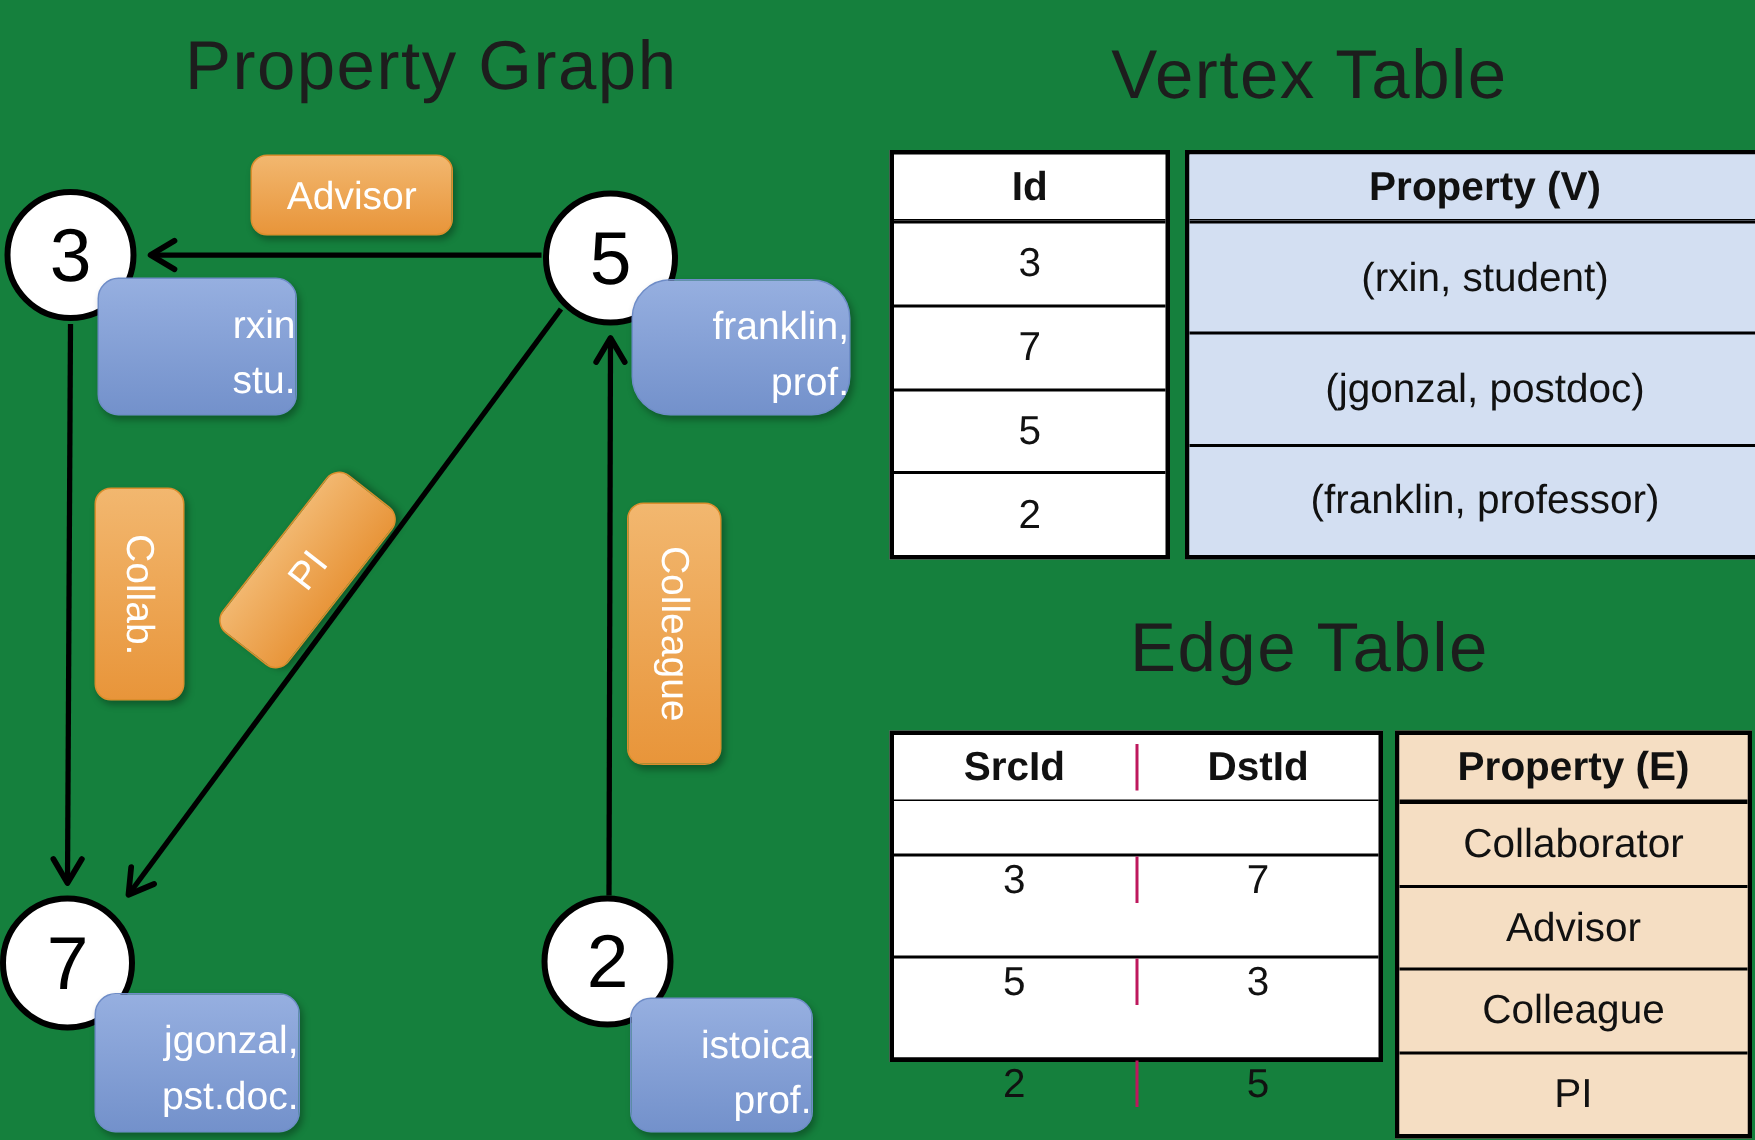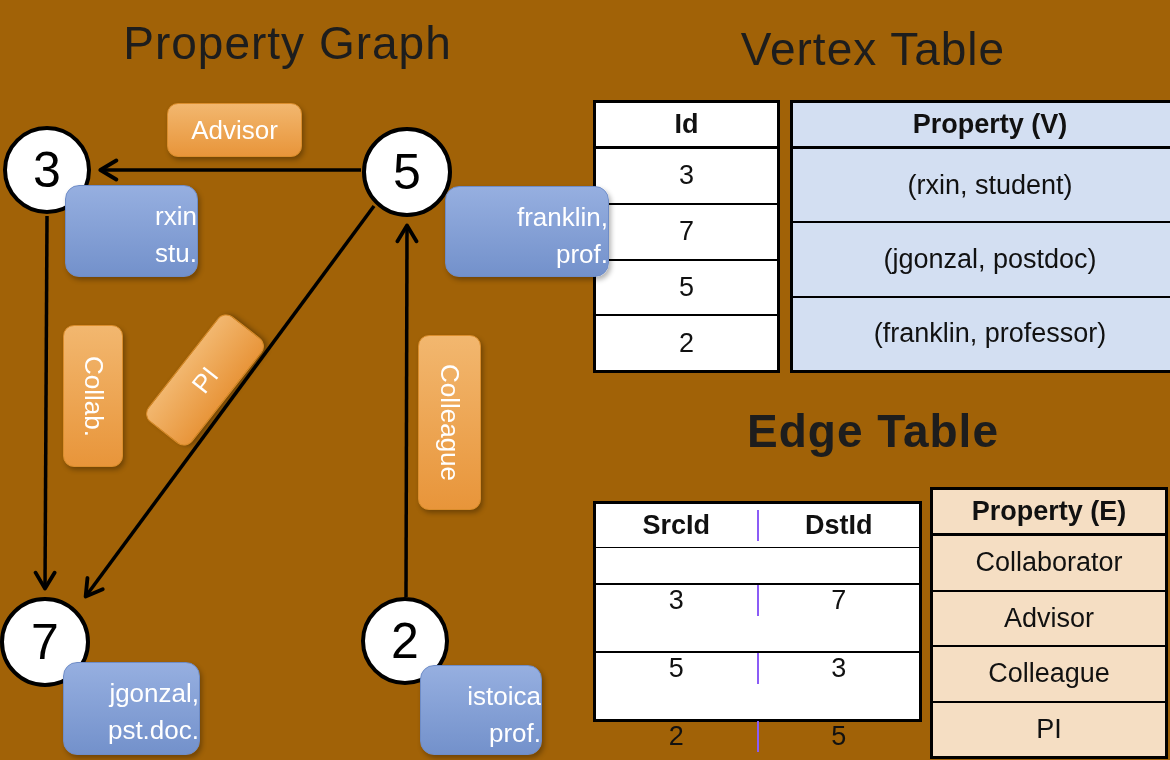--- a/index.html
+++ b/index.html
@@ -3,21 +3,21 @@
 <meta charset="utf-8">
 <style>
   :root{
     --orange-top:#F2B76F; --orange-bot:#E8953A; --orange-border:#DB8E2D;
     --blue-top:#96AFE0; --blue-bot:#7391CB; --blue-border:#6E8CC7;
     --vertex-fill:#D3DFF2; --edge-fill:#F5DEC3; --ink:#111111;
   }
   *{margin:0;padding:0;box-sizing:border-box;}
   html,body{width:1170px;height:760px;background:#fff;overflow:hidden;
     font-family:"Liberation Sans",sans-serif;color:var(--ink);}
-  .stage{position:relative;width:1170px;height:760px;background:#a16207;}
+  .stage{position:relative;width:1170px;height:760px;background:#15803d;}
 
   .big-title{position:absolute;text-align:center;font-size:46px;font-weight:400;
     color:#1d1d1d;letter-spacing:1px;white-space:nowrap;}
 
   
   .node{position:absolute;border:4px solid #000;border-radius:50%;background:#fff;
     display:flex;align-items:center;justify-content:center;font-size:50px;color:#000;z-index:3;}
 
   
   .vbox{position:absolute;border-radius:14px;z-index:4;
@@ -36,21 +36,21 @@
 
   svg.edges{position:absolute;left:0;top:0;z-index:2;}
 
   
   .tbl{position:absolute;display:flex;flex-direction:column;border:3px solid #000;background:#fff;}
   .tbl .cellrow{flex:1;display:flex;align-items:center;justify-content:center;
     font-size:27px;border-top:2px solid #000;}
   .tbl .cellrow.head{flex:0 0 44px;font-weight:bold;border-top:none;border-bottom:1px solid #000;}
   .split{display:flex;flex-direction:row;}
   .split>.col{flex:1;display:flex;align-items:center;justify-content:center;}
-  .split>.col + .col{border-left:2px solid #8b5cf6;}
+  .split>.col + .col{border-left:2px solid #be185d;}
   .fill-v{background:var(--vertex-fill);}
   .fill-e{background:var(--edge-fill);}
 </style>
 </head>
 <body>
 
 <div class="stage">
 
   <div class="big-title" style="left:0;top:16px;width:575px;">Property Graph</div>
 
@@ -76,21 +76,21 @@
     <span>7</span>
   </div>
   <div class="node" style="left:361px;top:597px;width:88px;height:88px;">
     <span>2</span>
   </div>
 
   <div class="vbox" style="left:65px;top:185px;width:133px;height:92px;">
     <div>rxin</div>
     <div>stu.</div>
   </div>
-  <div class="vbox" style="left:445px;top:186px;width:164px;height:91px;">
+  <div class="vbox" style="left:421px;top:186px;width:146px;height:91px;border-radius:26px;">
     <div>franklin,</div>
     <div>prof.</div>
   </div>
   <div class="vbox" style="left:63px;top:650px;width:137px;height:93px;margin-top:12px;">
     <div>jgonzal,</div>
     <div>pst.doc.</div>
   </div>
   <div class="vbox" style="left:420px;top:652px;width:122px;height:90px;margin-top:13px;">
     <div>istoica</div>
     <div>prof.</div>
@@ -119,23 +119,23 @@
     <div class="cellrow">2</div>
   </div>
 
   <div class="tbl fill-v" style="left:790px;top:100px;width:400px;height:273px;">
     <div class="cellrow head fill-v">Property (V)</div>
     <div class="cellrow fill-v">(rxin, student)</div>
     <div class="cellrow fill-v">(jgonzal, postdoc)</div>
     <div class="cellrow fill-v">(franklin, professor)</div>
   </div>
 
-  <div class="big-title" style="left:590px;top:404px;width:566px;font-weight:bold;">Edge Table</div>
+  <div class="big-title" style="left:590px;top:404px;width:566px;">Edge Table</div>
 
-  <div class="tbl" style="left:593px;top:501px;width:329px;height:221px;gap:35px;">
+  <div class="tbl" style="left:593px;top:487px;width:329px;height:221px;gap:35px;">
     <div class="cellrow head split" style="padding:0;">
       <div class="col">SrcId</div>
       <div class="col">DstId</div>
     </div>
     <div class="cellrow split">
       <div class="col">3</div>
       <div class="col">7</div>
     </div>
     <div class="cellrow split">
       <div class="col">5</div>

